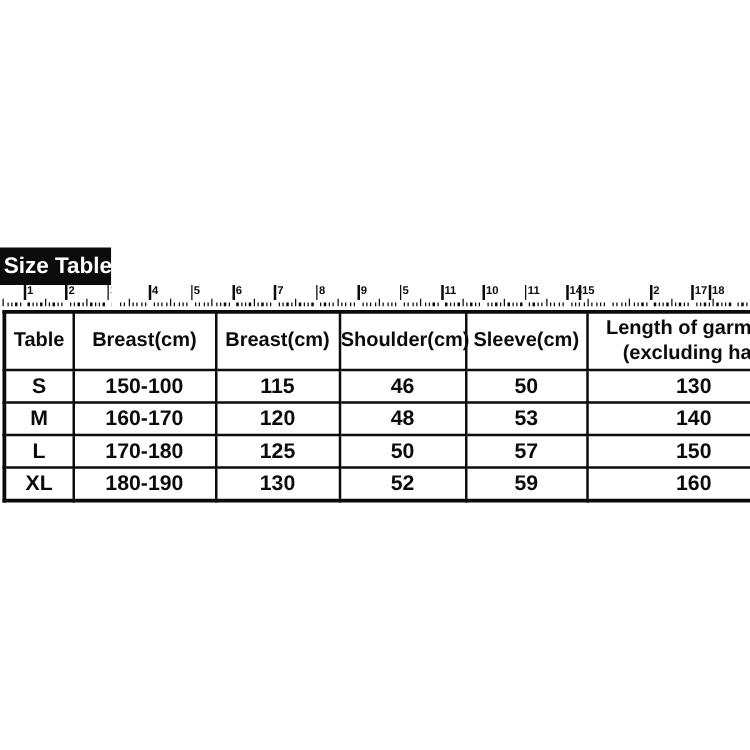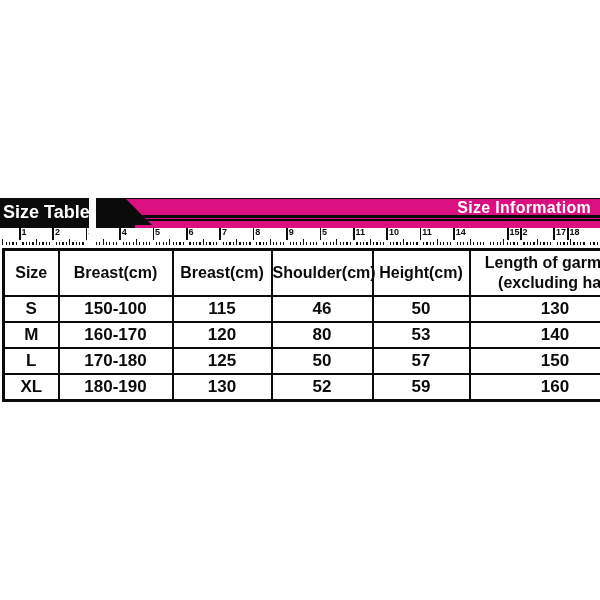--- a/index.html
+++ b/index.html
@@ -44,29 +44,20 @@
 <body>
 
 <div class="stage">
 
   <div class="strip">
 
     <div class="left-box">
       <span class="lbl">Size Table</span>
     </div>
 
-    <div class="right-piece">
-      <div class="pink-main">
-        <span class="banner-lbl">Size Informatiom</span>
-        <div class="dline-a"></div>
-        <div class="dline-b"></div>
-      </div>
-      <div class="top-line"></div>
-      <div class="pink-strip"></div>
-    </div>
 
     <div class="ruler">
         <div class="tick half" style="left: 2.3px;"></div>
         <div class="tick minor" style="left: 5.64px;"></div>
         <div class="tick minor" style="left: 8.98px;"></div>
         <div class="tick minor" style="left: 12.32px;"></div>
         <div class="tick minor" style="left: 15.66px;"></div>
         <div class="tick major" style="left: 19px;">
           <span class="tick-num">1</span>
         </div>
@@ -228,21 +219,21 @@
         </div>
         <div class="tick minor" style="left: 456.54px;"></div>
         <div class="tick minor" style="left: 459.88px;"></div>
         <div class="tick minor" style="left: 463.22px;"></div>
         <div class="tick minor" style="left: 466.56px;"></div>
         <div class="tick half" style="left: 469.9px;"></div>
         <div class="tick minor" style="left: 473.24px;"></div>
         <div class="tick minor" style="left: 476.58px;"></div>
         <div class="tick minor" style="left: 479.92px;"></div>
         <div class="tick minor" style="left: 483.26px;"></div>
-        <div class="tick major" style="left: 507px;">
+        <div class="tick major" style="left: 463px;">
           <span class="tick-num">15</span>
         </div>
         <div class="tick minor" style="left: 489.94px;"></div>
         <div class="tick minor" style="left: 493.28px;"></div>
         <div class="tick minor" style="left: 496.62px;"></div>
         <div class="tick minor" style="left: 499.96px;"></div>
         <div class="tick half" style="left: 503.3px;"></div>
         <div class="tick minor" style="left: 506.64px;"></div>
         <div class="tick minor" style="left: 509.98px;"></div>
         <div class="tick minor" style="left: 513.32px;"></div>
@@ -285,43 +276,43 @@
     <colgroup>
       <col style="width:55px">
         <col style="width:114px">
         <col style="width:99px">
       <col style="width:101px">
         <col style="width:97px">
         <col style="width:171px">
     </colgroup>
     <tbody>
         <tr class="hdr">
-      <td>Size</td>
+      <td>Table</td>
       <td>Breast(cm)</td>
       <td>Breast(cm)</td>
       <td>Shoulder(cm)</td>
-      <td>Height(cm)</td>
+      <td>Sleeve(cm)</td>
       <td>
         <div>Length of garment</div>
         <div>(excluding hat)</div>
       </td>
     </tr>
     <tr class="datarow">
       <td>S</td>
       <td>150-100</td>
       <td>115</td>
       <td>46</td>
       <td>50</td>
       <td>130</td>
     </tr>
     <tr class="datarow">
       <td>M</td>
       <td>160-170</td>
       <td>120</td>
-      <td>80</td>
+      <td>48</td>
       <td>53</td>
       <td>140</td>
     </tr>
     <tr class="datarow">
       <td>L</td>
       <td>170-180</td>
       <td>125</td>
       <td>50</td>
       <td>57</td>
       <td>150</td>

